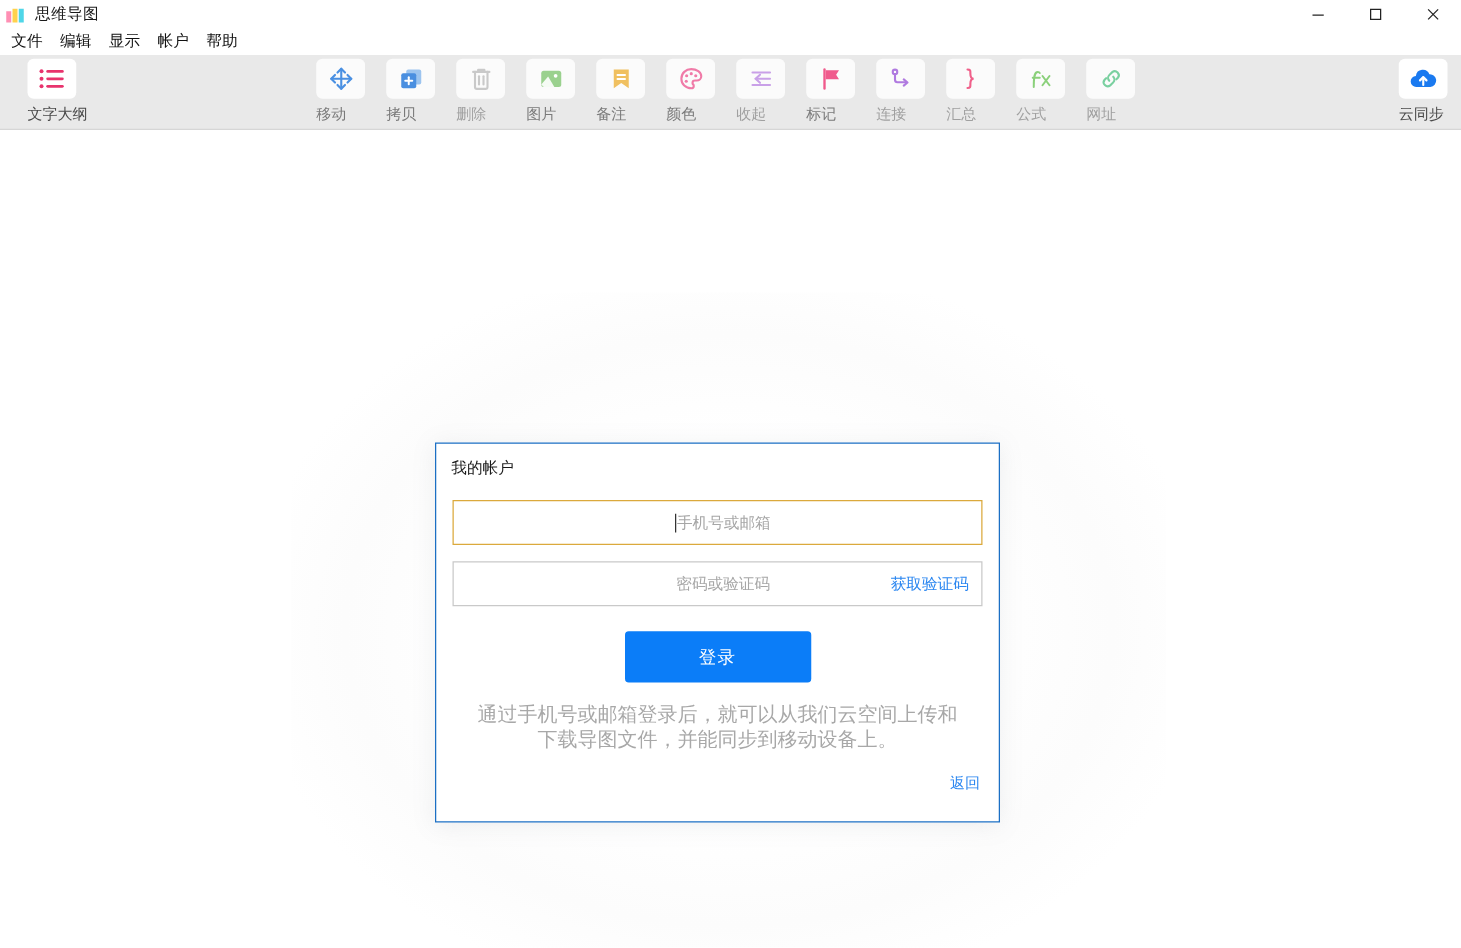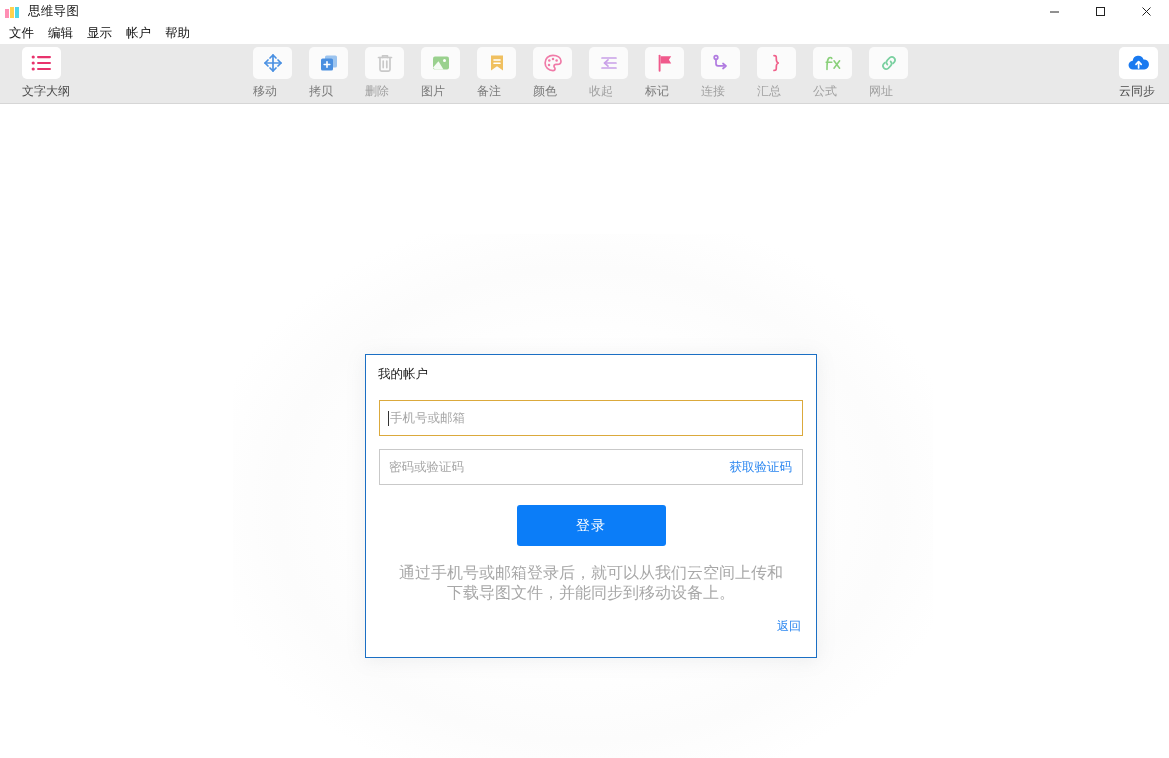--- a/index.html
+++ b/index.html
@@ -131,40 +131,41 @@
         rgba(255,255,255,1) 0%,
         rgba(255,255,255,1) 40%,
         rgba(250,250,250,0.6) 62%,
         rgba(246,246,246,0.0) 78%);
     pointer-events: none;
   }
 
   
   .dialog {
     position: absolute;
-    left: 365px;
+    left: 348px;
     top: 250px;
     width: 452px;
     height: 304px;
     background: #ffffff;
     border: 1px solid #1b6fc4;
     box-shadow: 0 2px 18px rgba(120,130,140,0.13);
   }
   .dialog-title {
     font-size: 12.5px;
     color: #1a1a1a;
     margin: 11px 0 0 12px;
   }
   .field {
     position: relative;
     margin: 0 13px;
     height: 36px;
     background: #ffffff;
     display: flex;
     align-items: center;
+    justify-content: center;
   }
   .field.user {
     margin-top: 17px;
     border: 1px solid #dba93c;
   }
   .field.pass {
     margin-top: 13px;
     border: 1px solid #c9c9c9;
   }
   .caret {

